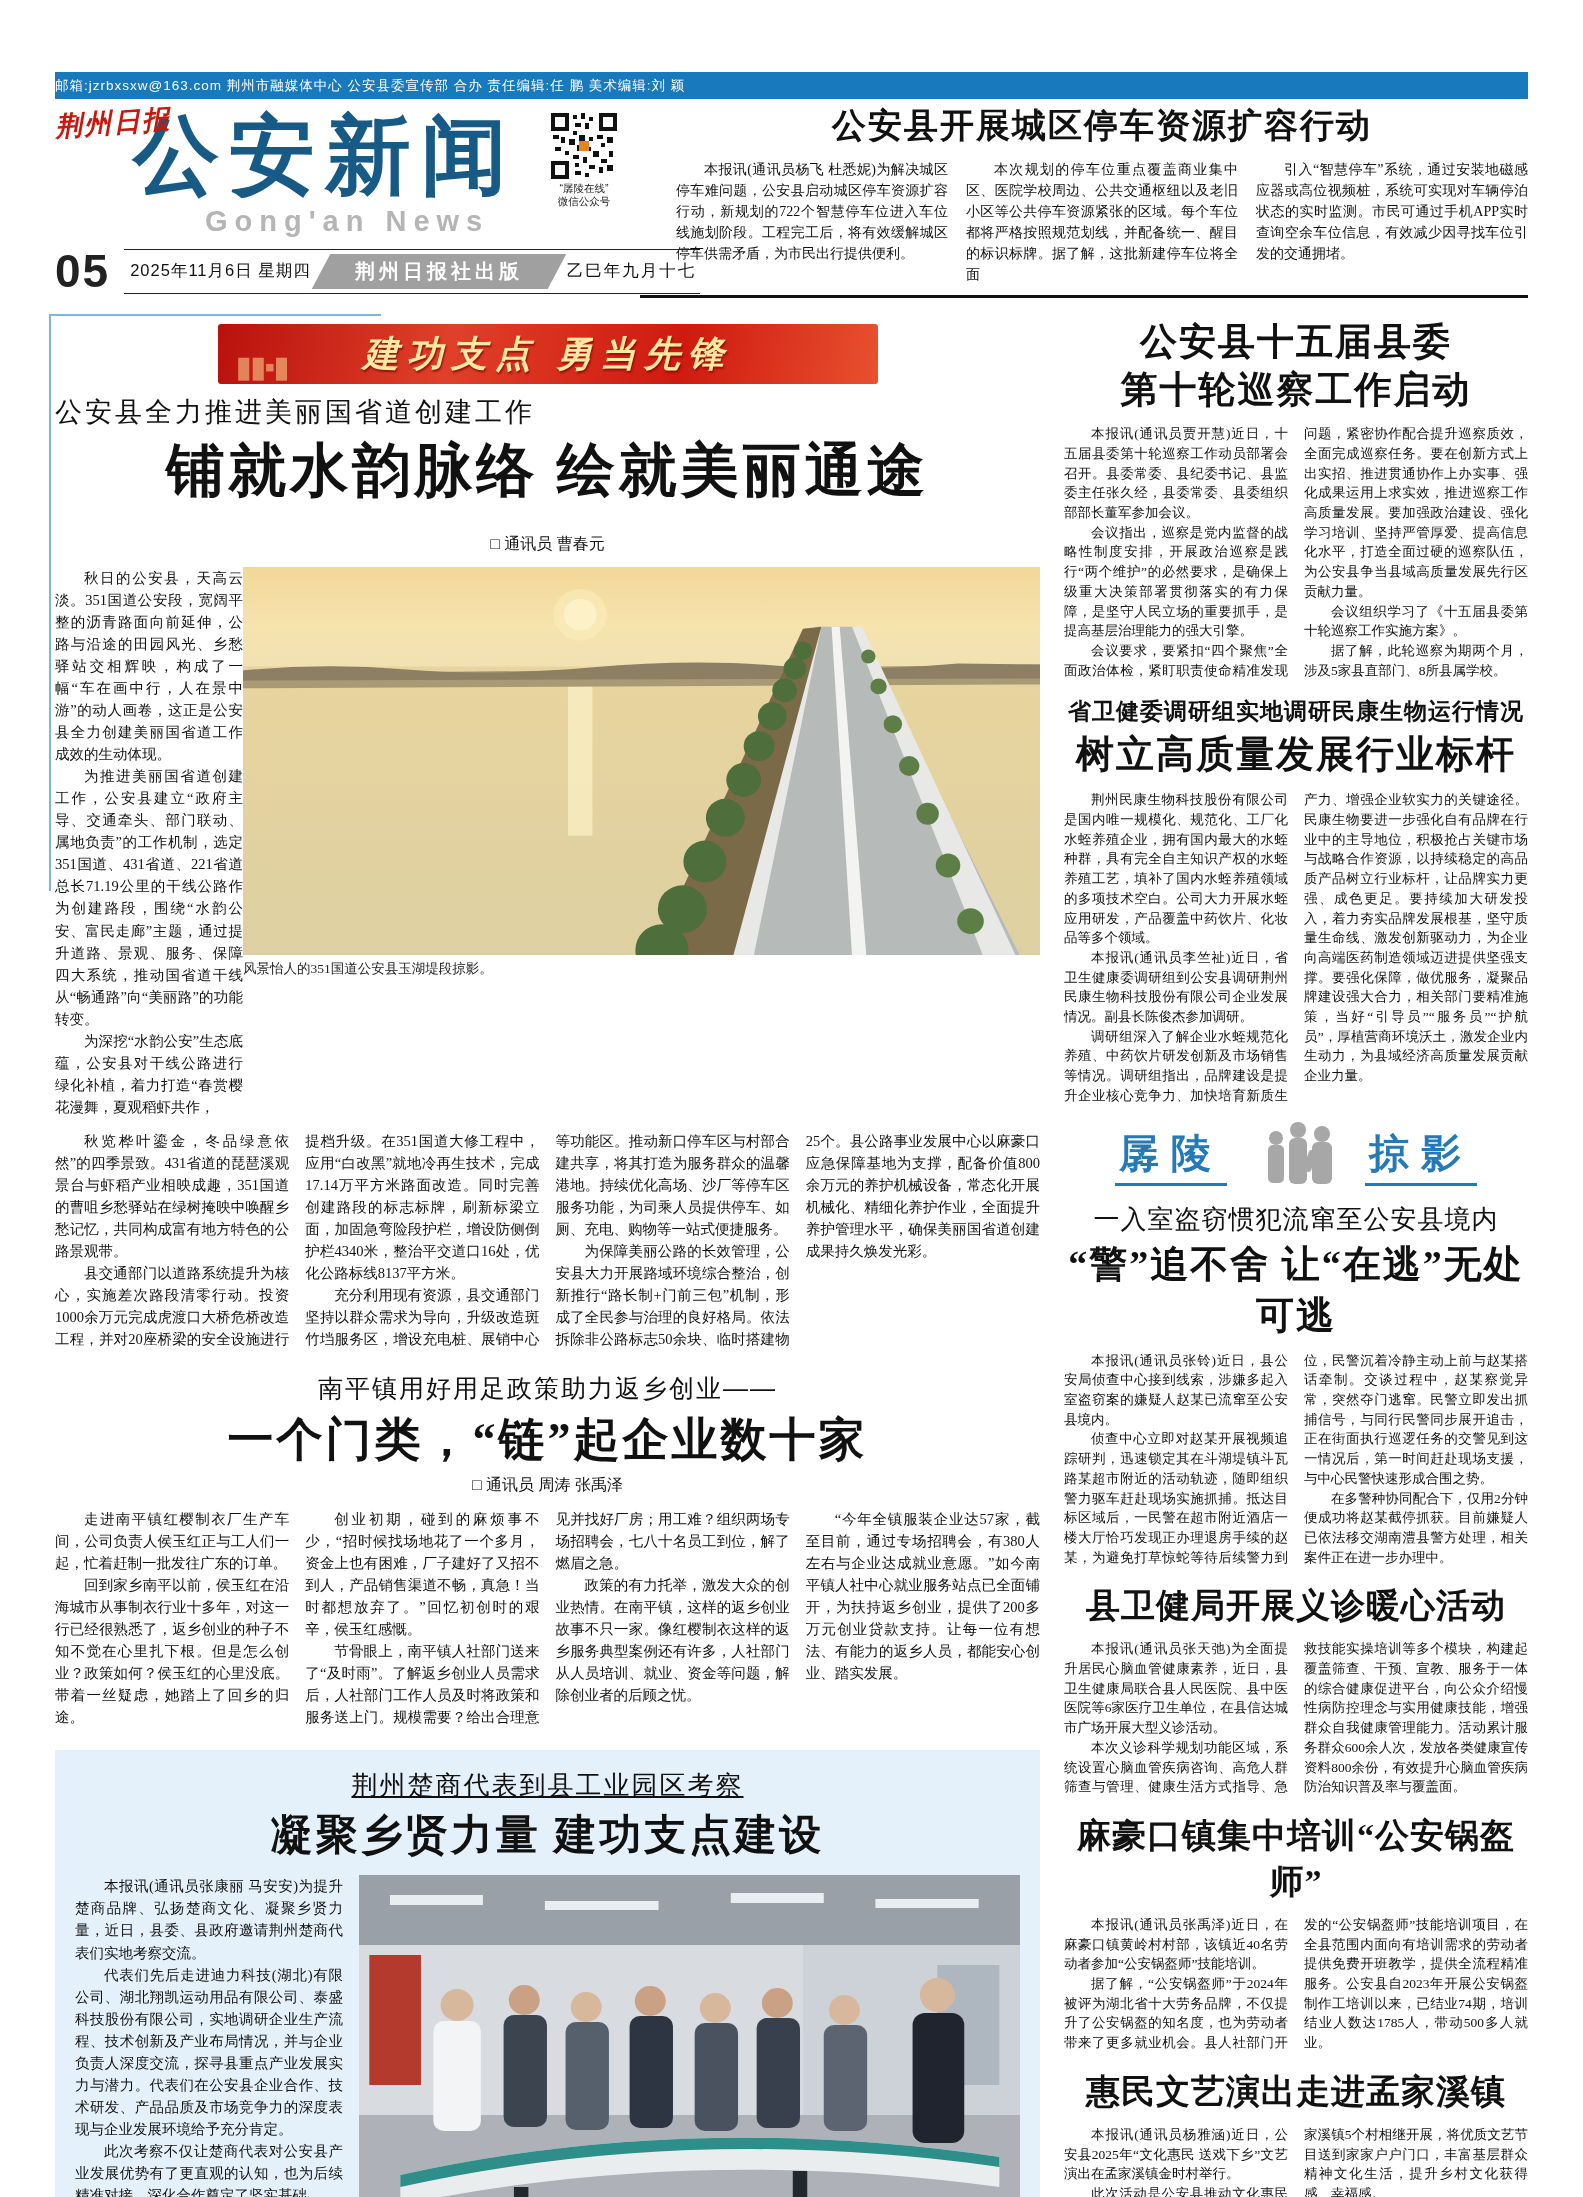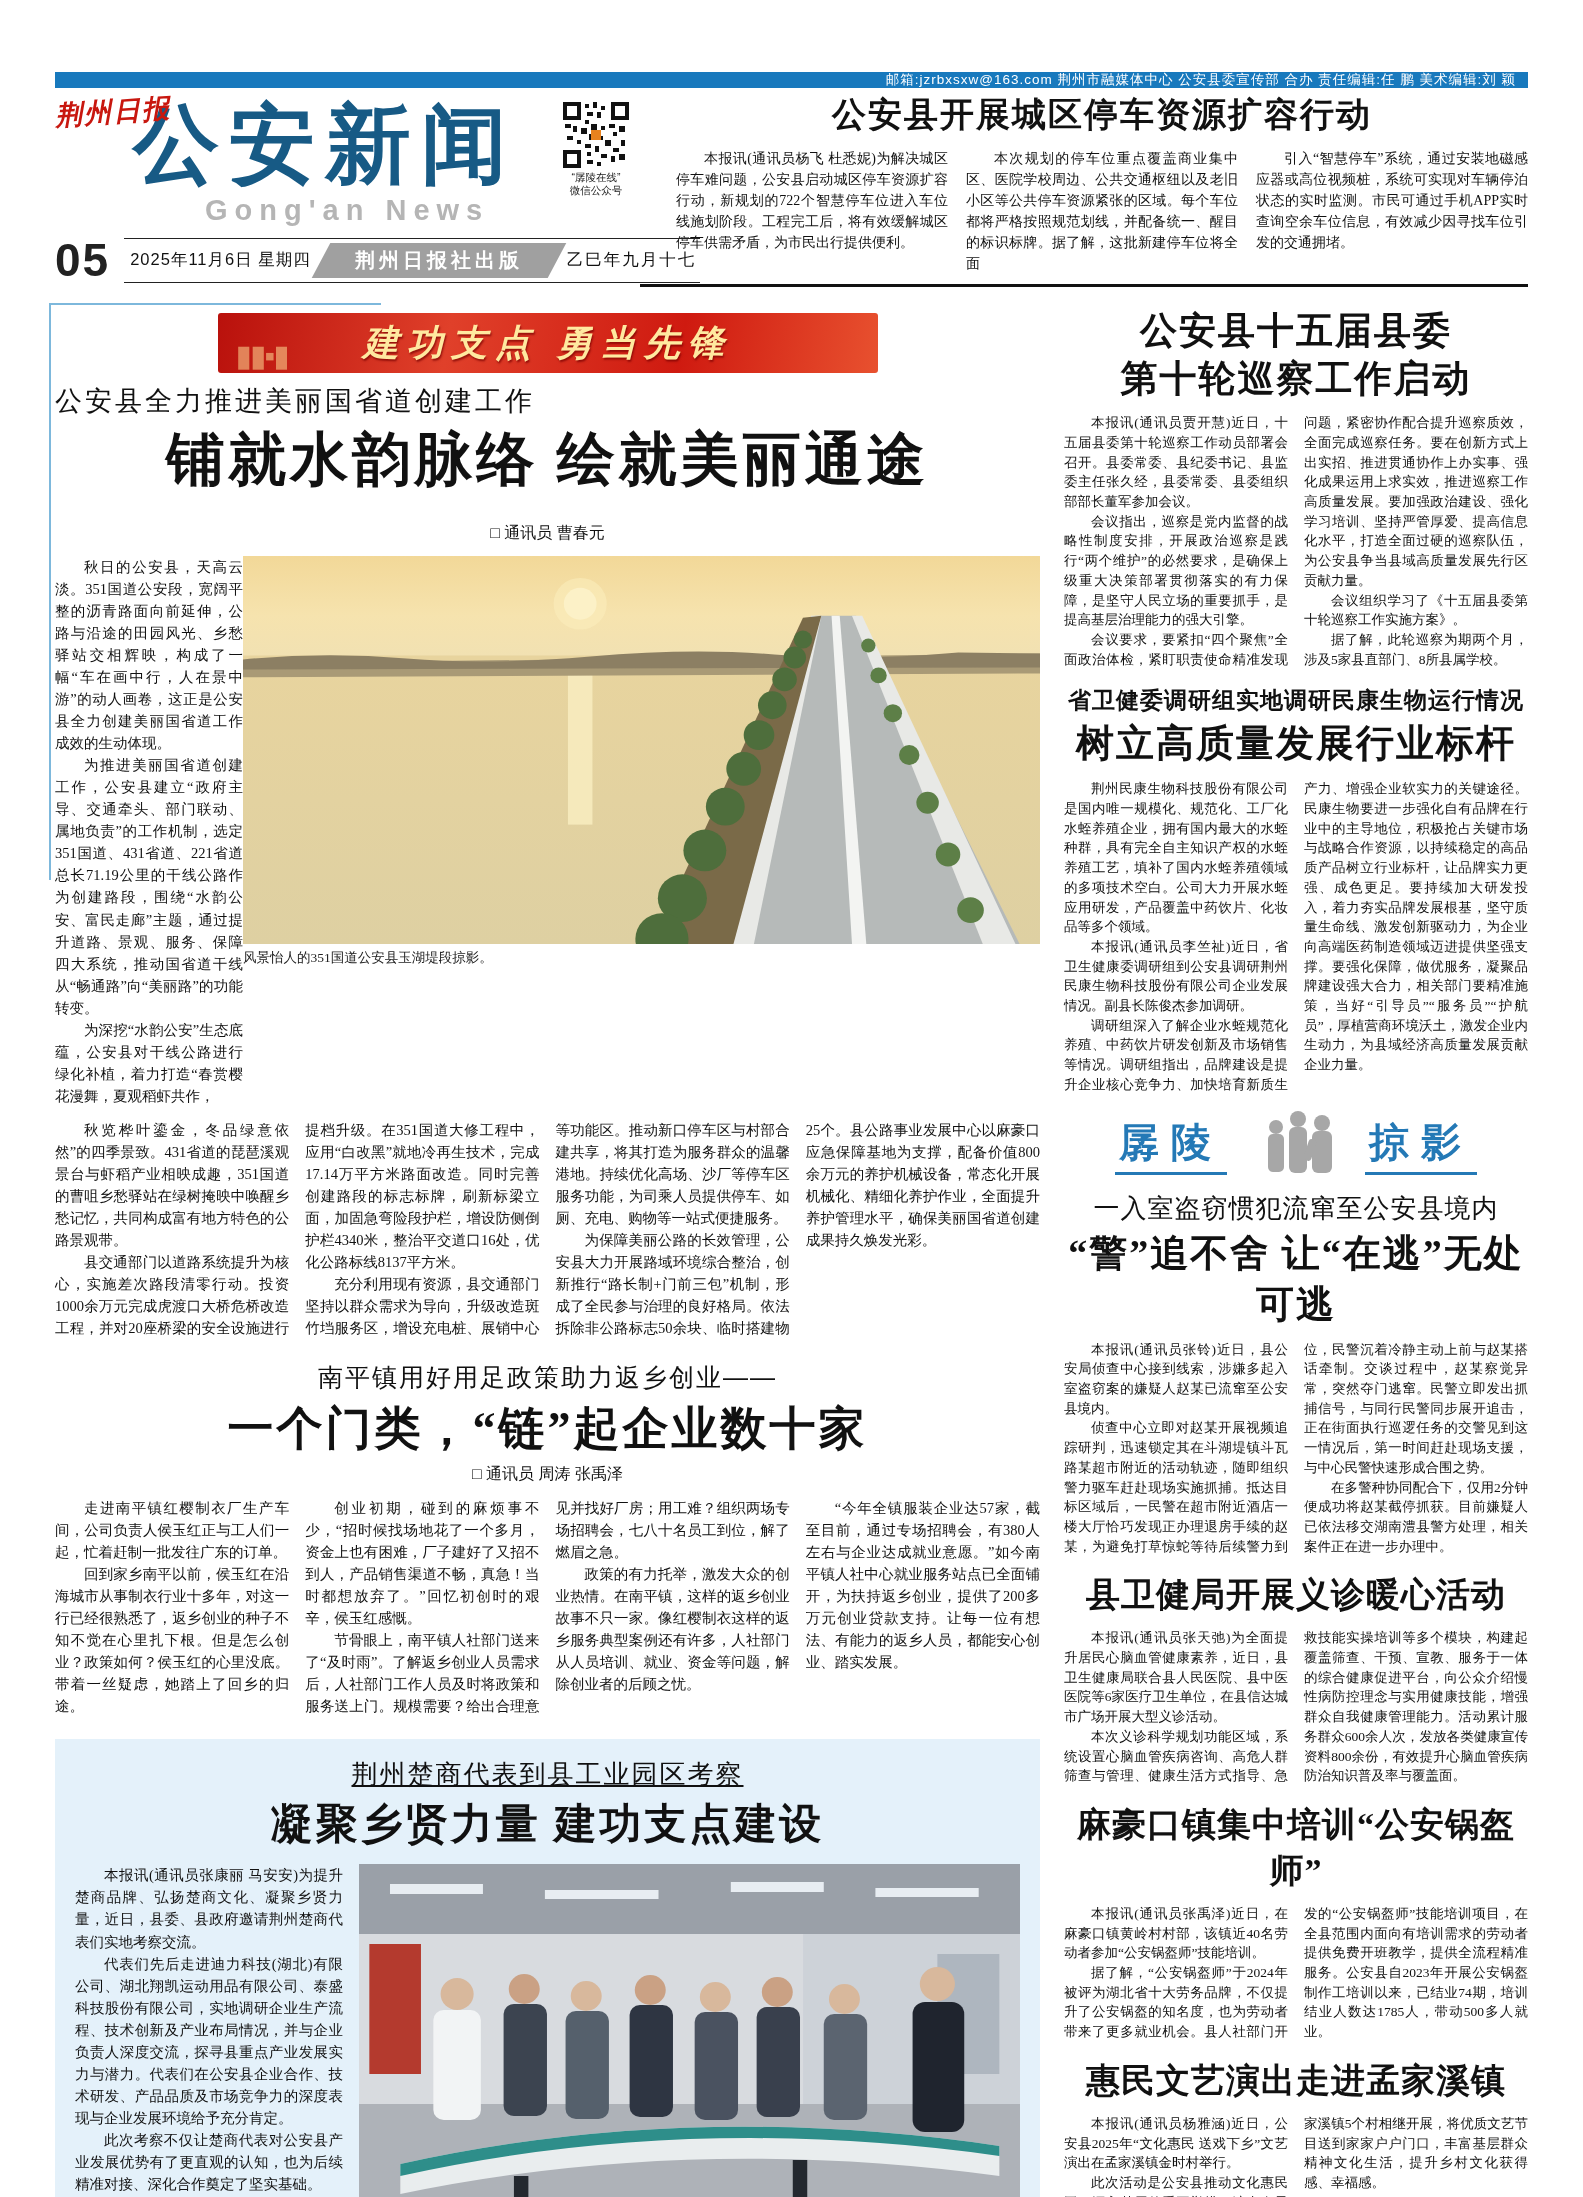--- a/index.html
+++ b/index.html
@@ -1,28 +1,28 @@
 <!DOCTYPE html>
 <html><head>
 <meta charset="utf-8">
 <style>
   html,body{margin:0;padding:0;background:#fff;}
   .page{position:relative;width:1583px;height:2197px;overflow:hidden;background:#fff;
         font-family:"Liberation Serif",serif;color:#111;box-sizing:border-box;padding:0 55px;}
   .sans{font-family:"Liberation Sans",sans-serif;}
   
-  .topbar{margin-top:72px;height:16px;background:#1879bd;color:#fff;display:flex;align-items:center;
-          justify-content:flex-end;font-size:13.5px;padding-right:12px;letter-spacing:1px;}
+  .topbar{margin-top:72px;height:27px;background:#1879bd;color:#fff;display:flex;align-items:center;
+          justify-content:flex-start;font-size:13.5px;padding-right:12px;letter-spacing:1px;}
   .mast-row{display:flex;margin-top:2px;}
   .mast-left{width:585px;position:relative;flex:none;}
   .paper-logo{position:absolute;left:0;top:4px;color:#c8170f;font-weight:bold;font-size:27px;
               font-style:italic;letter-spacing:2px;transform:rotate(-4deg);}
   .big-title{margin:10px 0 0 78px;font-size:86px;font-weight:900;color:#175a85;letter-spacing:10px;line-height:1.05;}
   .eng-title{color:#b5b5b5;font-weight:bold;font-size:29px;letter-spacing:7px;margin:4px 0 0 150px;}
-  .qr-wrap{position:absolute;right:8px;top:12px;width:72px;text-align:center;}
+  .qr-wrap{position:absolute;right:20px;top:12px;width:72px;text-align:center;}
   .qr-wrap svg{width:66px;height:66px;display:block;margin:0 auto;}
   .qr-cap{font-size:10.5px;line-height:1.25;margin-top:3px;color:#222;}
   .dateline{display:flex;align-items:center;margin-top:10px;}
   .pageno{font-size:46px;font-weight:bold;color:#222;letter-spacing:2px;margin-right:14px;line-height:1;}
   .date-rule{flex:1;display:flex;align-items:center;border-top:1.5px solid #222;border-bottom:1.5px solid #222;
              padding:4px 0;gap:10px;}
   .date-txt{font-size:16.5px;letter-spacing:1px;padding-left:6px;white-space:nowrap;}
   .pub-skew{background:#a0a0a0;color:#fff;font-size:20px;font-weight:bold;letter-spacing:4px;
             padding:4px 34px;transform:skewX(-28deg);white-space:nowrap;}
   .pub-skew span{display:inline-block;transform:skewX(28deg);}

